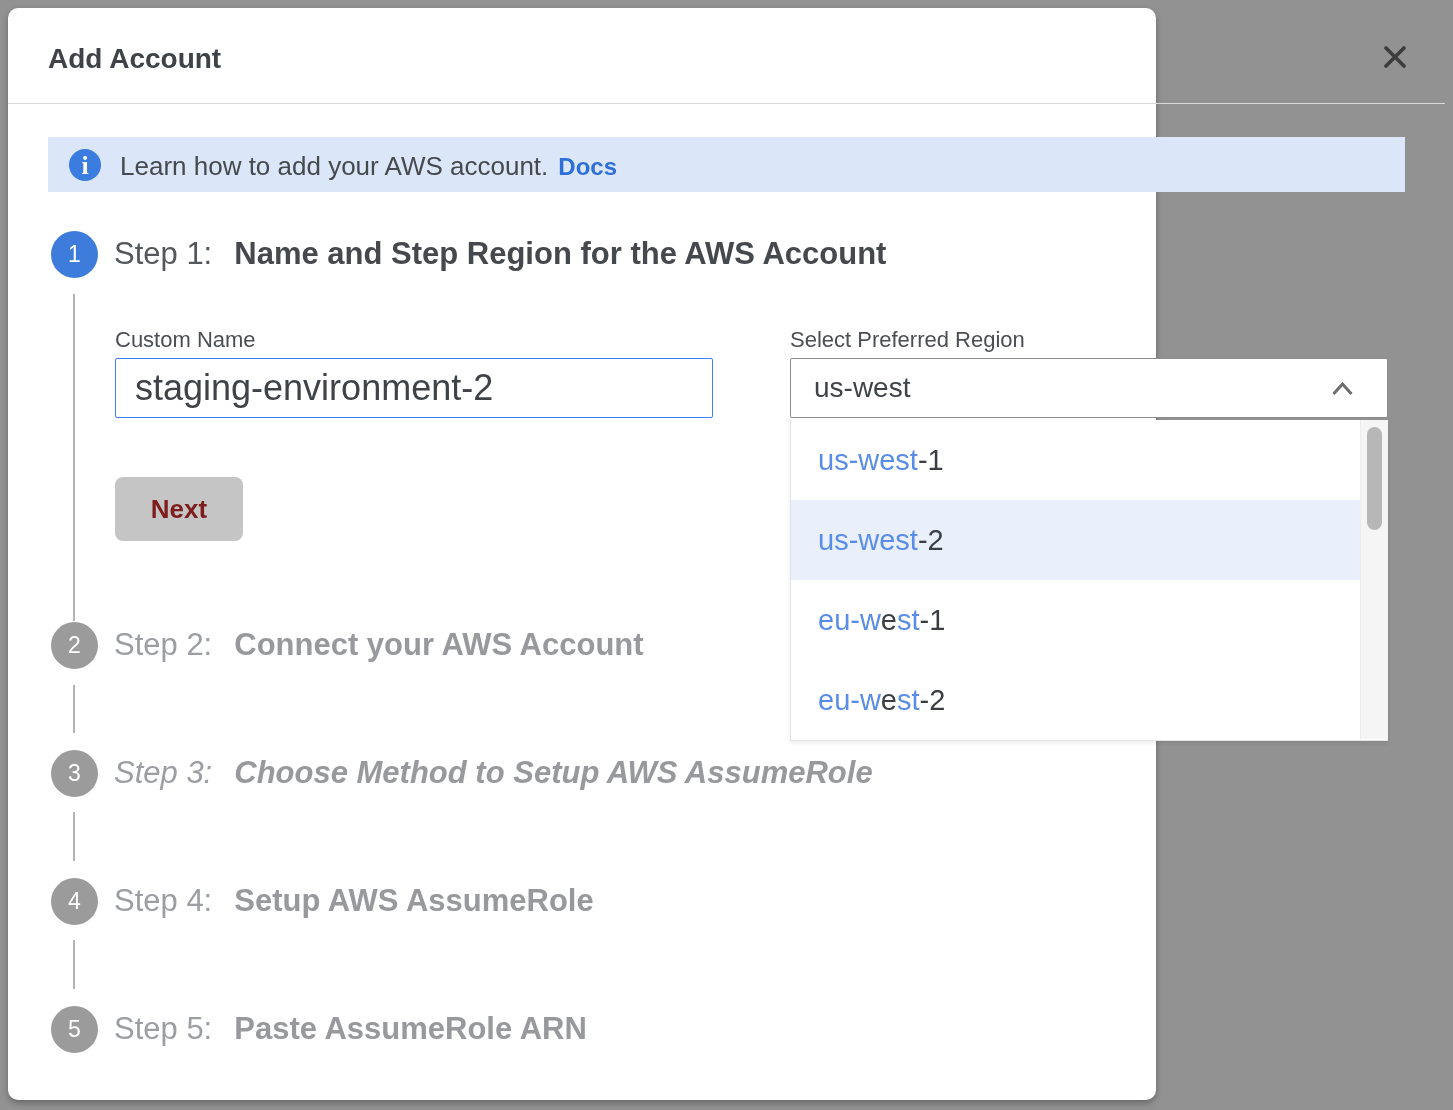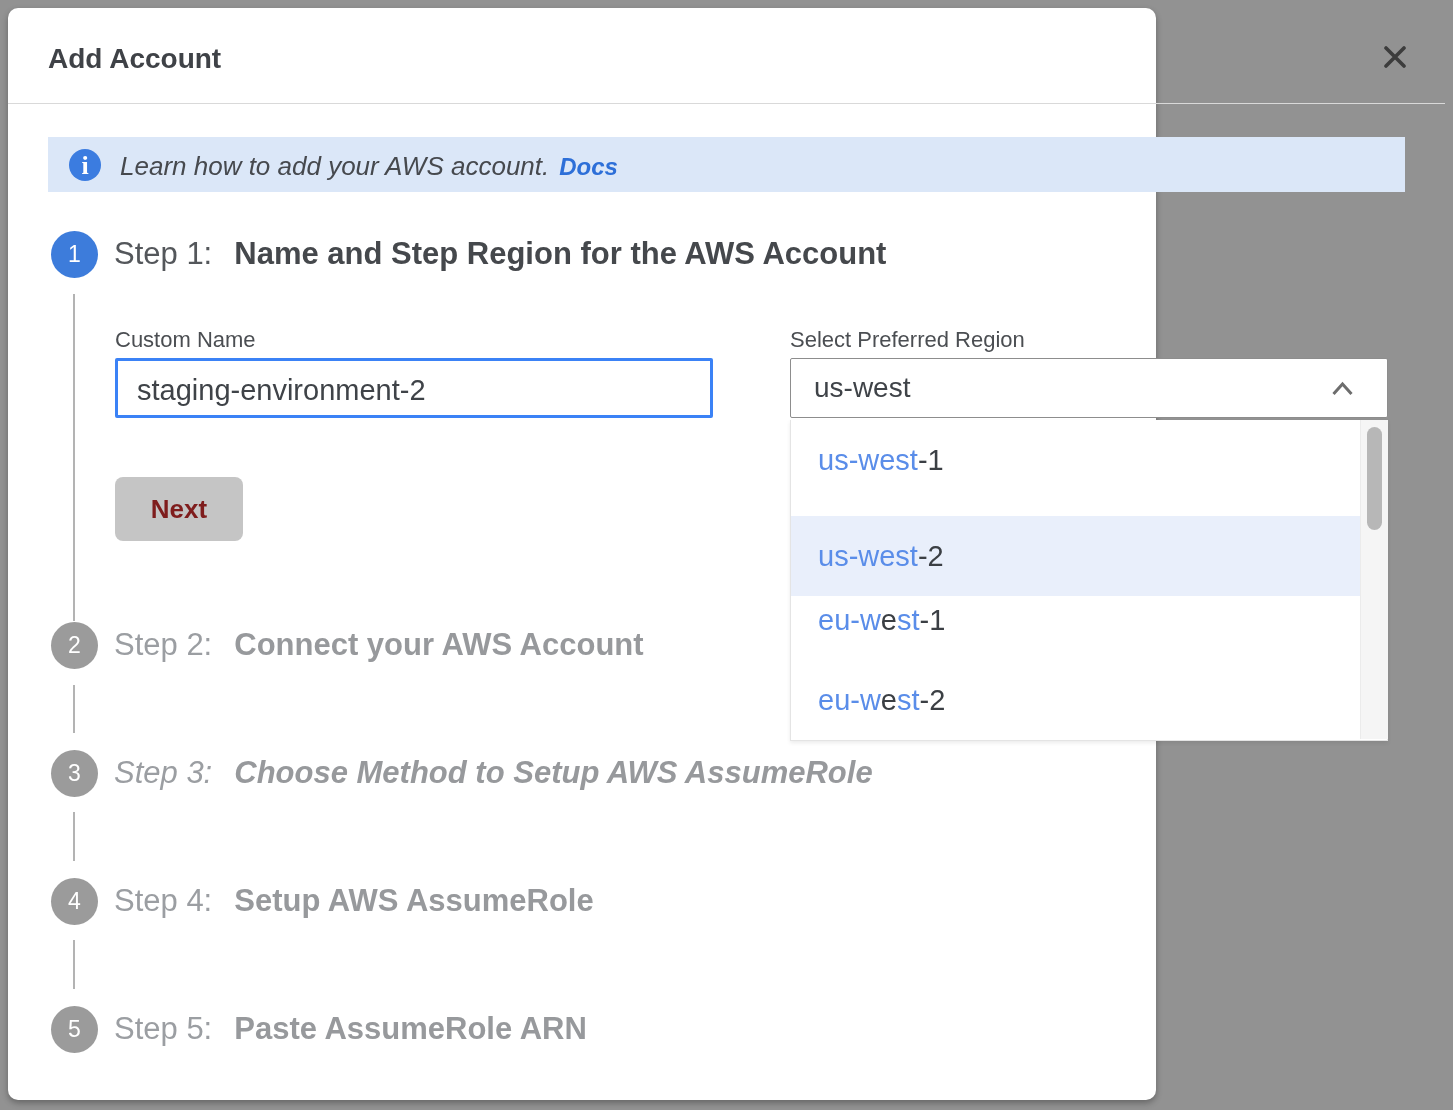--- a/index.html
+++ b/index.html
@@ -5,49 +5,49 @@
   * { margin:0; padding:0; box-sizing:border-box; }
   html,body { width:1453px; height:1110px; overflow:hidden; }
   body { background:#929292; font-family:"Liberation Sans", sans-serif; }
   .modal { position:absolute; left:8px; top:8px; width:1148px; height:1092px;
            background:#fff; border-radius:10px; box-shadow:0 3px 6px rgba(0,0,0,.30); }
   .abs { position:absolute; }
   .title { left:40px; top:35px; font-size:28px; font-weight:700; color:#3f4247; }
   .xbtn { left:1376px; top:38px; }
   .divider { left:0; top:95px; width:1437px; height:1px; background:#d9d9d9; }
   .banner { left:40px; top:129px; width:1357px; height:55px; background:#dbe7f8; }
-  .btext { left:72px; top:2px; height:55px; line-height:55px; font-size:26px; color:#46494e;font-style:italic; }
+  .btext { left:72px; top:2px; height:55px; line-height:55px; font-size:26px; color:#46494e; }
   .btext .docs { color:#2d6fd8; font-weight:700; margin-left:10px; font-size:24px; }
   .circle { width:47px; height:47px; border-radius:50%; color:#fff; font-size:23px;
             text-align:center; line-height:47px; left:43px; }
   .c-blue { background:#3d7cdb; }
   .c-gray { background:#9b9b9b; }
   .steptext { left:106px; height:46px; line-height:46px; font-size:31px; white-space:nowrap; }
   .s-reg1 { color:#54575b; }
   .s-bold1 { color:#45484c; font-weight:700; }
   .s-reg { color:#9b9ea2; }
   .s-bold { color:#97999c; font-weight:700; }
   .gap { display:inline-block; width:22px; }
   .vline { left:65px; width:2px; background:#b3b3b3; }
   .flabel { font-size:22px; color:#4b4e52; }
-  .input { left:107px; top:350px; width:598px; height:60px; border:3px solid #3b82f6;
-           border-radius:2px; background:#fff; font-size:29px; color:#3f4348;
+  .input { left:107px; top:350px; width:598px; height:60px; border:1px solid #3b82f6;
+           border-radius:2px; background:#fff; font-size:36px; color:#3f4348;
            line-height:58px; padding-left:19px; }
   .nextbtn { left:107px; top:469px; width:128px; height:64px; background:#c5c5c5;
              border-radius:8px; color:#7f1d1d; font-weight:700; font-size:26px;
              text-align:center; line-height:64px; }
   .select { left:782px; top:350px; width:598px; height:60px; border:1px solid #8d8d8d;
             border-radius:2px; background:#fff; font-size:28px; color:#3f4348;
             line-height:58px; padding-left:23px; }
   .dropdown { left:782px; top:412px; width:598px; height:321px; background:#fff;
               border:1px solid #e4e4e4; border-top:none; box-shadow:0 2px 4px rgba(0,0,0,.08); }
   .opt { left:0; width:569px; height:80px; line-height:80px; font-size:29px;
          padding-left:27px; color:#3b3f44; white-space:nowrap; }
   .opt .b { color:#5a8de9; }
-  .opt-hl { background:#e9effb;margin-top:16px; }
+  .opt-hl { background:#e9effb; }
   .track { left:569px; top:0; width:28px; height:319px; background:#f5f5f5;
            border-left:1px solid #ebebeb; }
   .thumb { left:576px; top:7px; width:15px; height:103px; border-radius:8px; background:#b7b7b7; }
 </style>
 </head>
 <body>
 <div class="modal">
   <div class="abs title">Add Account</div>
   <svg class="abs xbtn" width="22" height="22" viewBox="0 0 22 22">
     <path d="M2 2 L20 20 M20 2 L2 20" stroke="#3c3c3c" stroke-width="3.6" stroke-linecap="round"></path>

